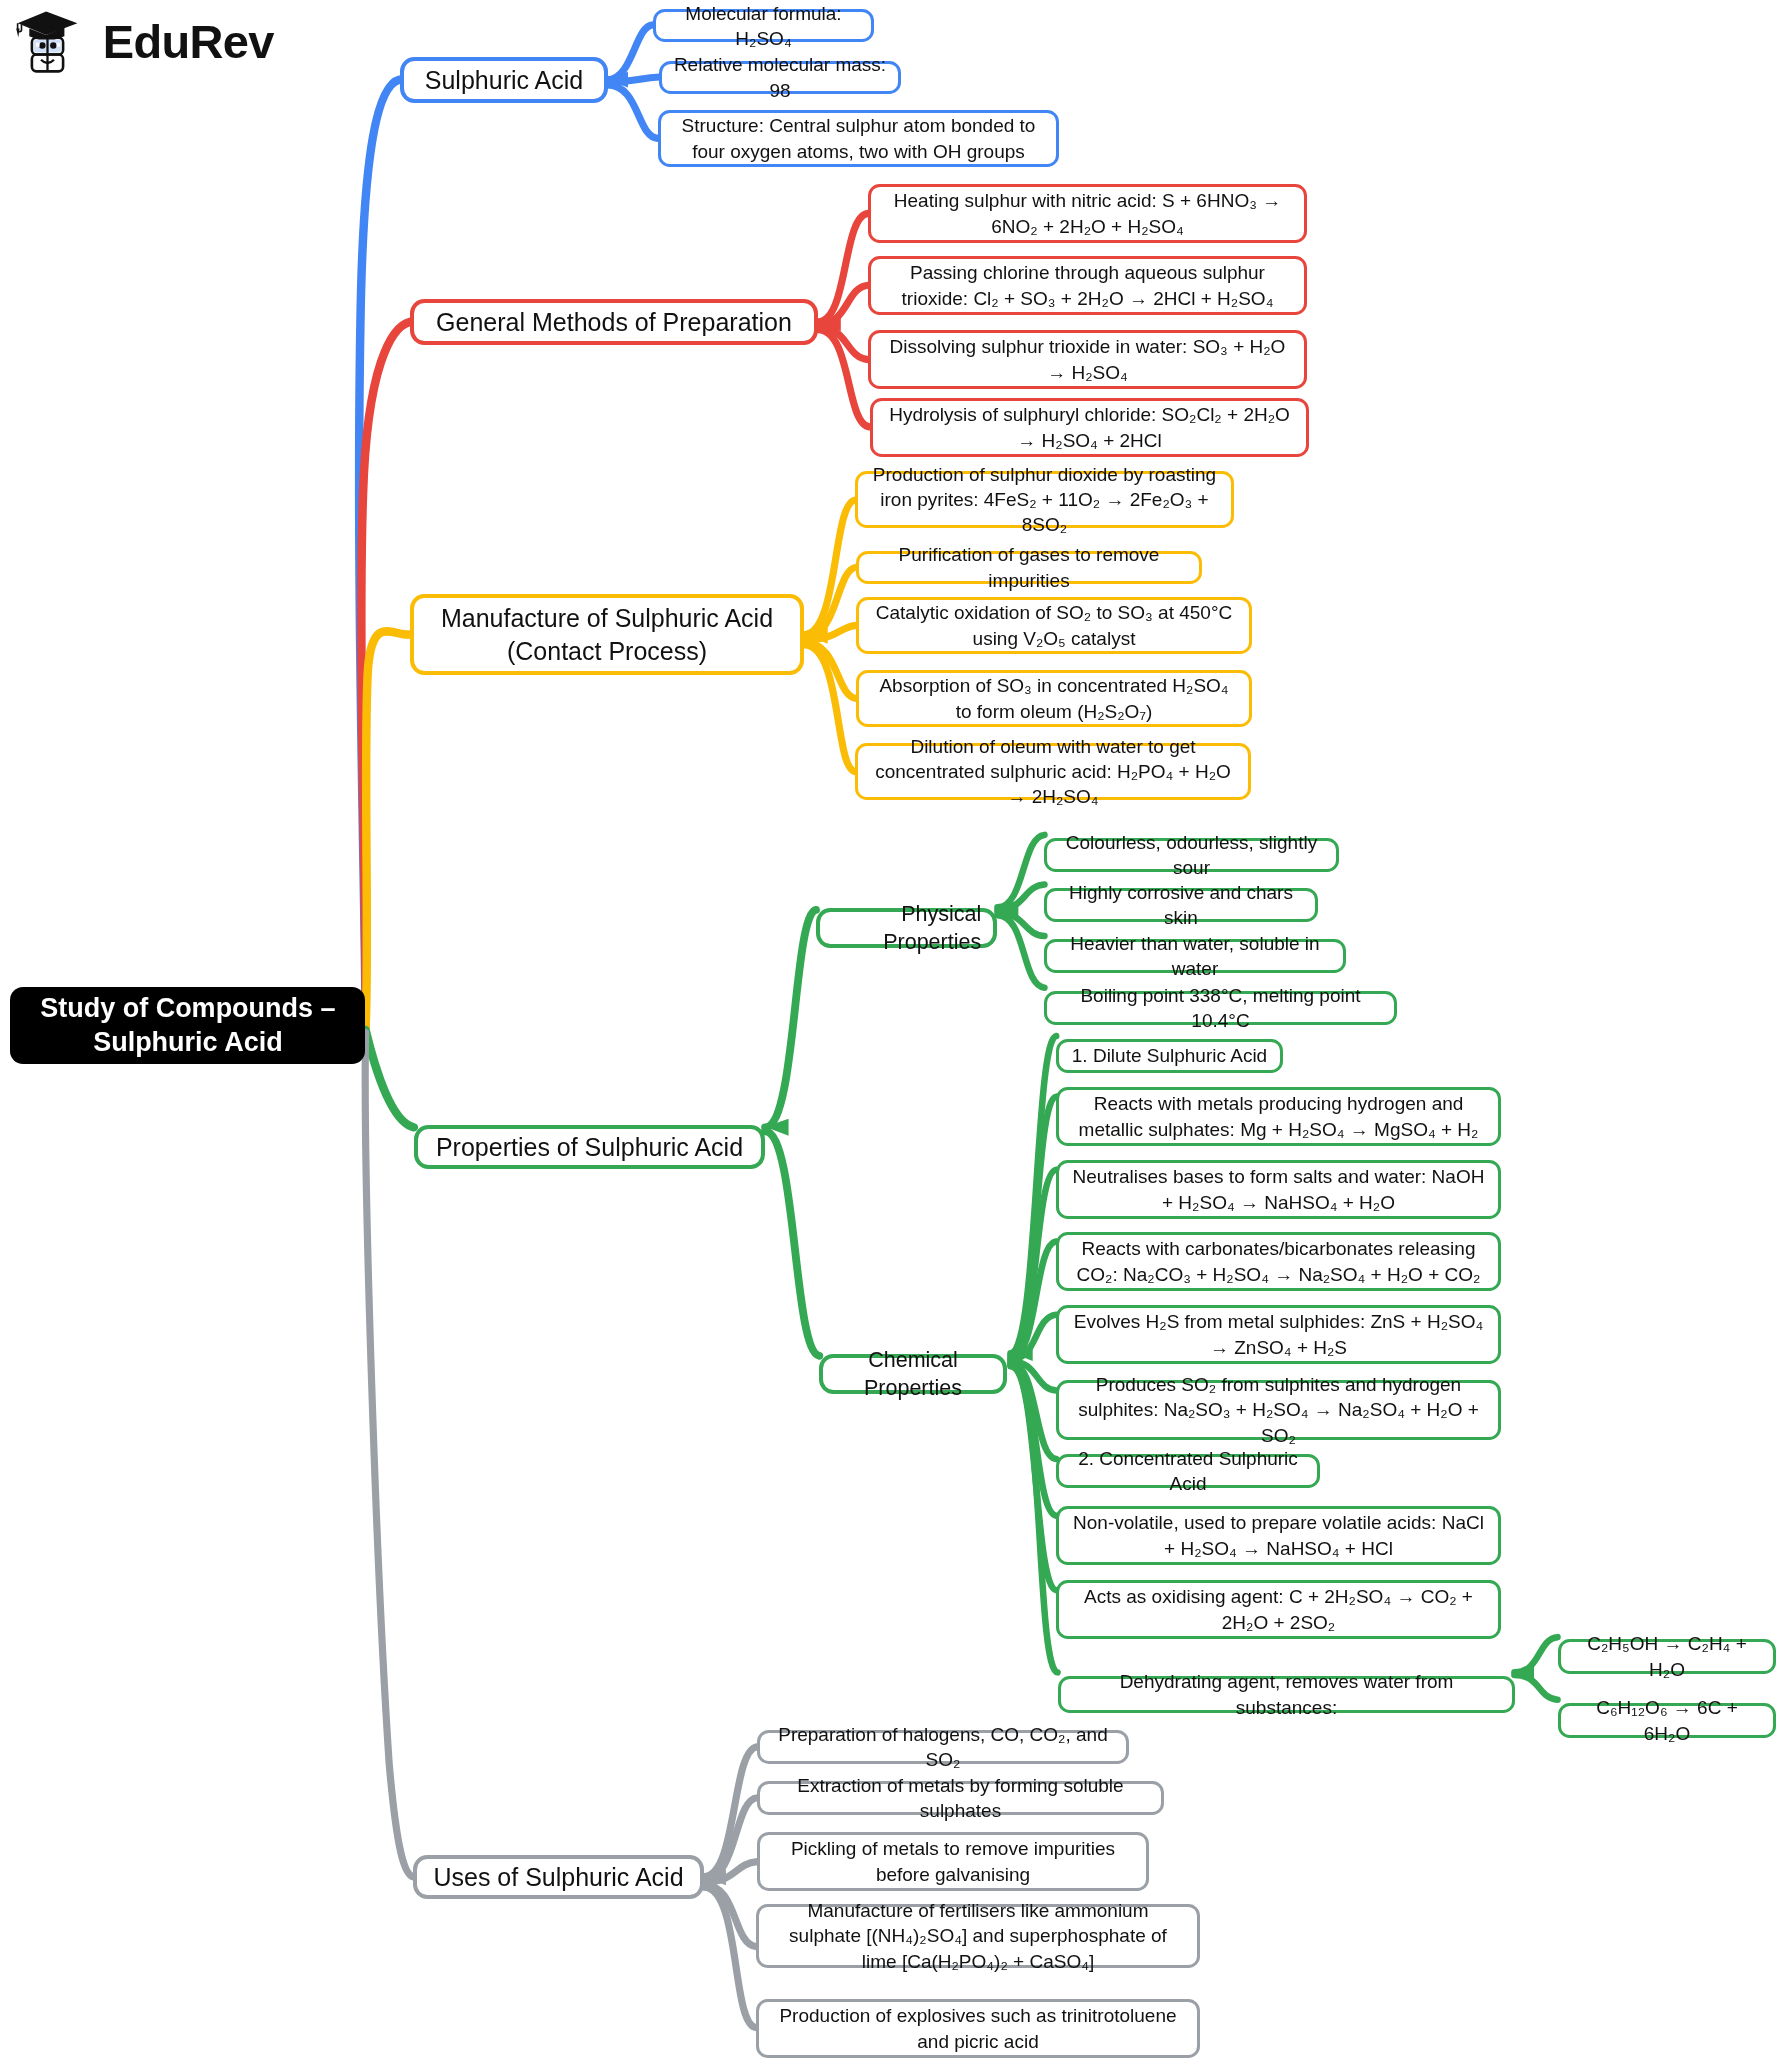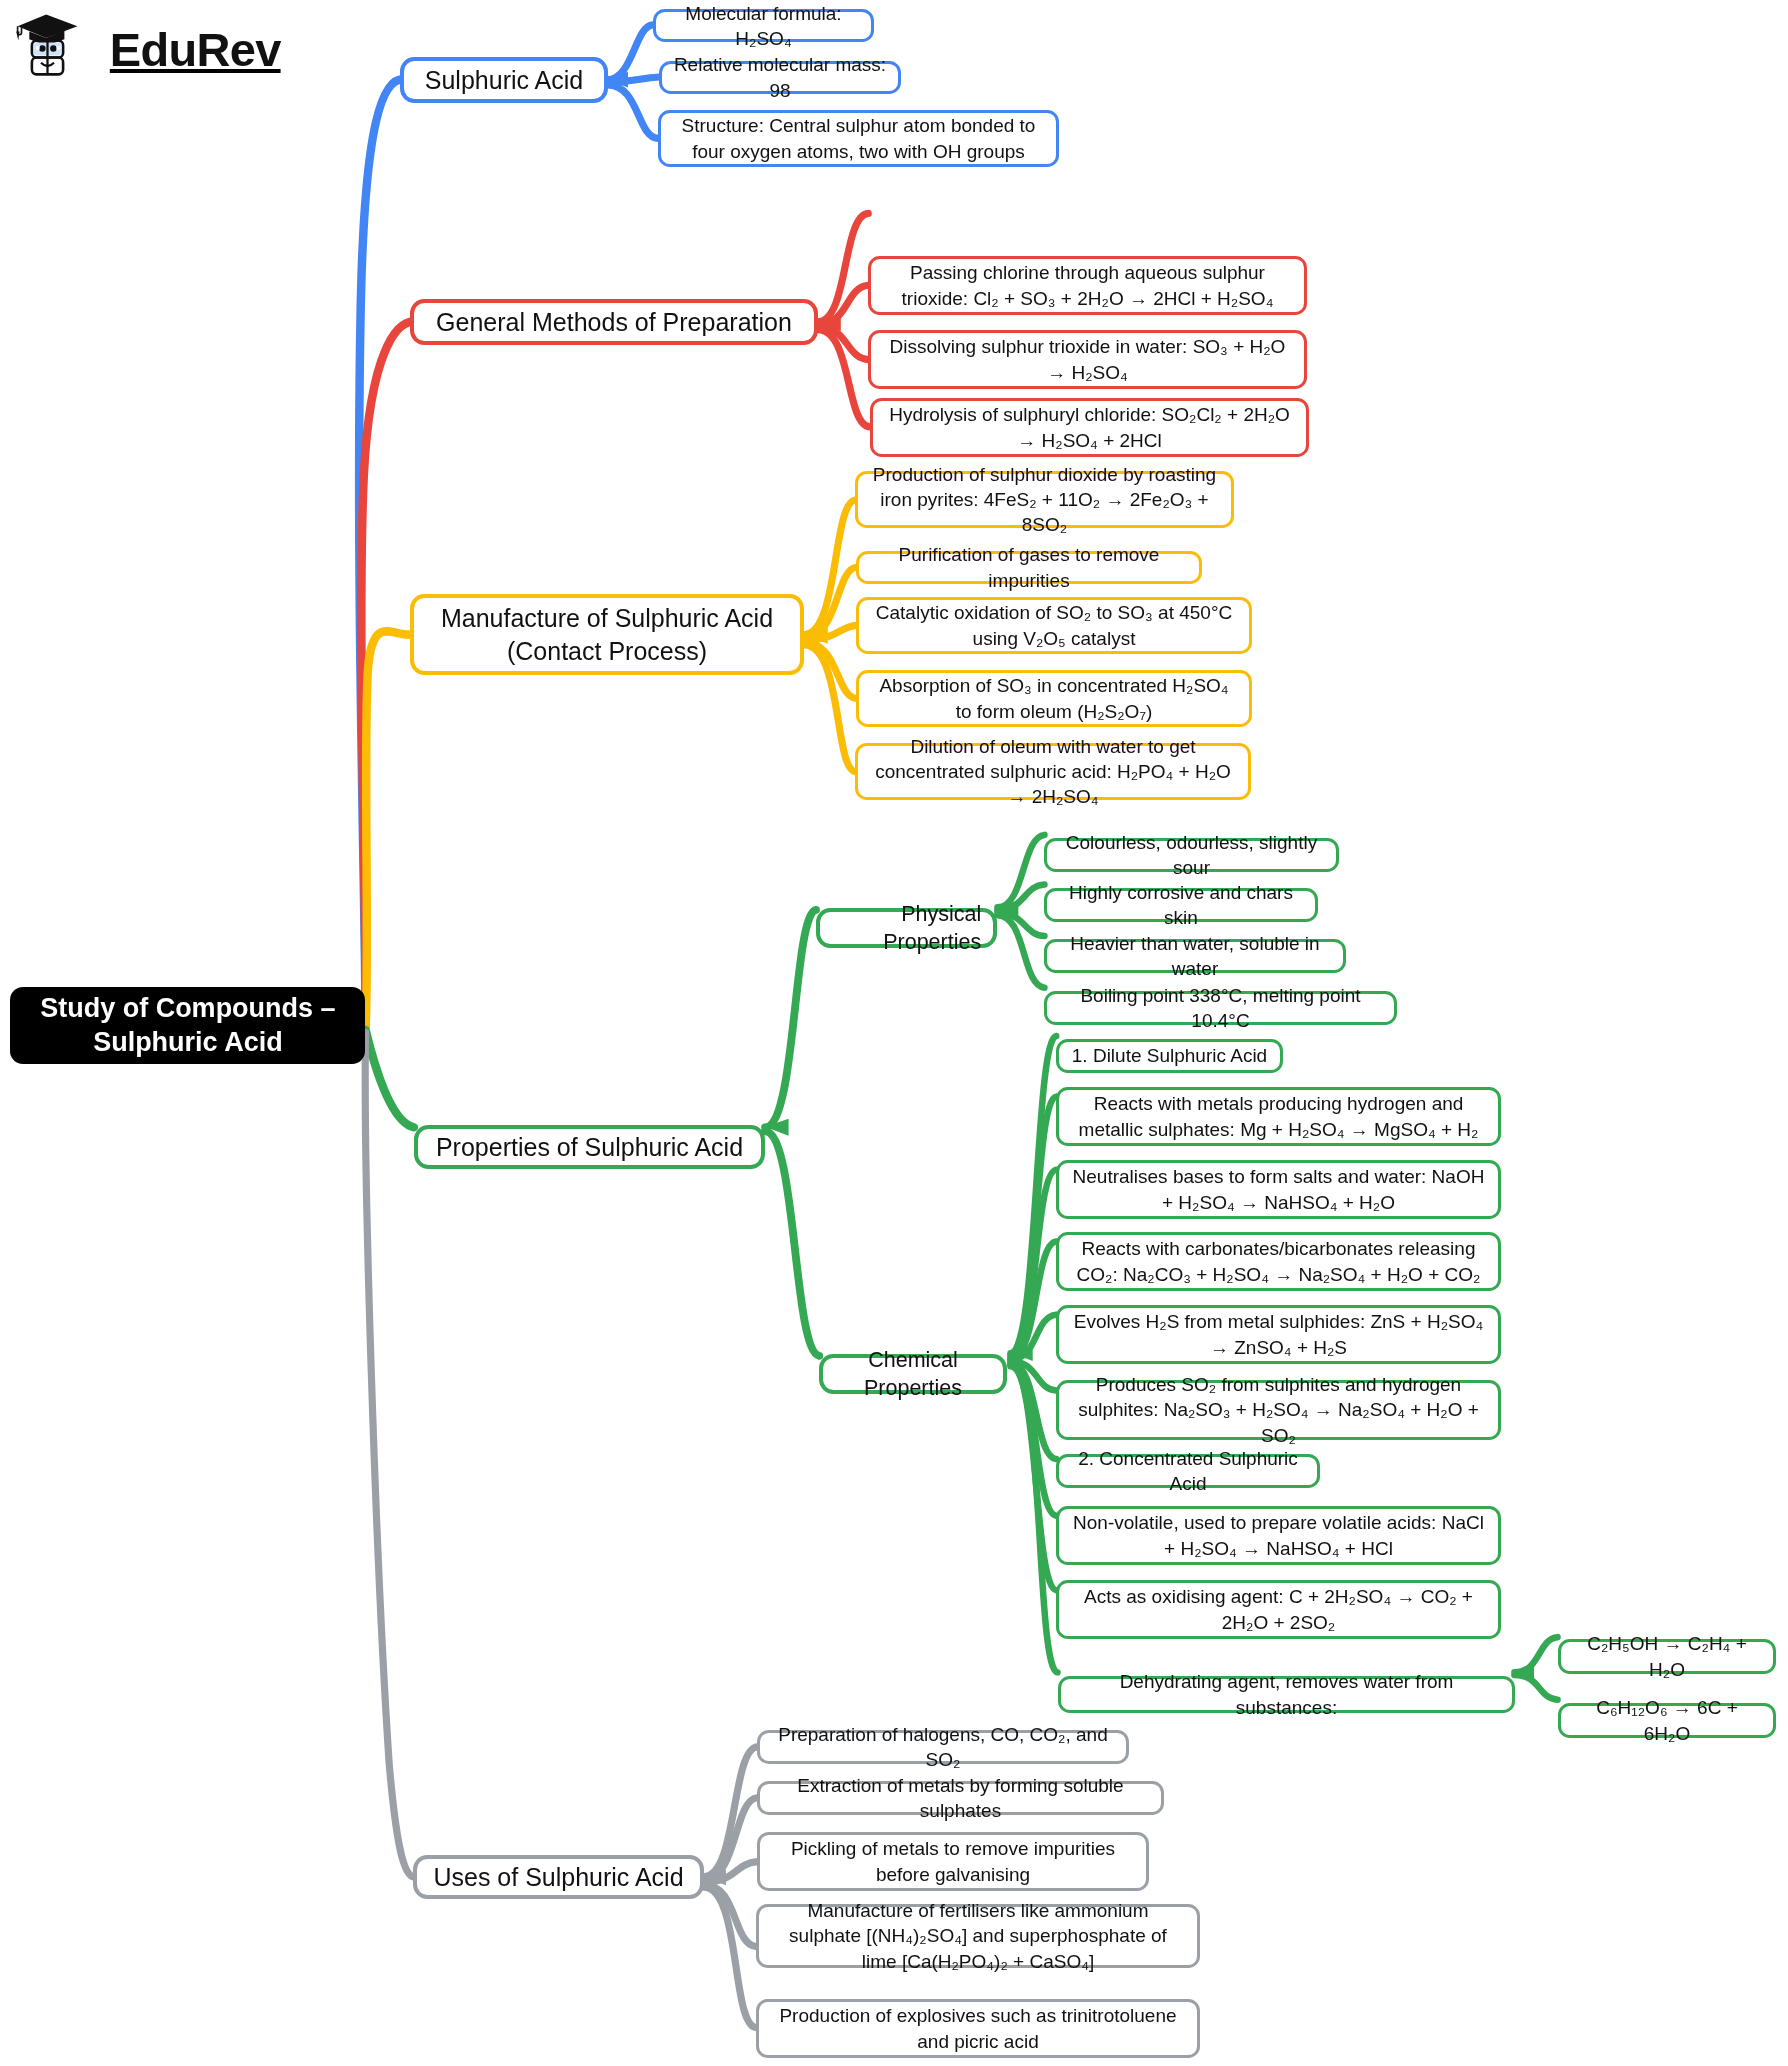--- a/index.html
+++ b/index.html
@@ -15,21 +15,21 @@
   .c-blue{border-color:#4285f4;}
   .c-red{border-color:#e8453c;}
   .c-yellow{border-color:#fbbc05;}
   .c-green{border-color:#34a853;margin-top:20px;}
   .c-gray{border-color:#9aa0a6;}
 
   #root{position:absolute;background:#000;color:#fff;font-weight:bold;font-size:27px;
         border-radius:13px;display:flex;align-items:center;justify-content:center;
         text-align:center;line-height:1.25;padding:6.5px 10.4px;box-sizing:border-box;}
 
-  #logo{position:absolute;left:11.8px;top:5.2px;width:339px;height:72px;display:flex;align-items:flex-end;gap:27px;text-decoration:underline;}
+  #logo{position:absolute;left:11.8px;top:5.2px;width:339px;height:72px;display:flex;align-items:center;gap:20px;}
   #logo .mark{width:71px;height:65px;flex:0 0 auto;}
   #logo .word{font-size:47px;font-weight:bold;color:#111;letter-spacing:-0.7px;font-family:"Liberation Sans",sans-serif;}
 </style>
 </head>
 <body>
 
 <div id="canvas">
 
   <div id="logo">
     <svg class="mark" viewBox="0 0 108 100">
@@ -113,20 +113,21 @@
   </svg>
 
   <div id="root" style="left:10.4px;top:987px;width:355px;height:77px;">Study of Compounds – Sulphuric Acid</div>
 
   <div class="node lvl1 c-blue" style="left:400px;top:57px;width:208px;height:46px;">Sulphuric Acid</div>
   <div class="node leaf c-blue" style="left:653px;top:9.1px;width:221px;height:33px;">Molecular formula: H₂SO₄</div>
   <div class="node leaf c-blue" style="left:659px;top:61px;width:242px;height:33px;">Relative molecular mass: 98</div>
   <div class="node leaf c-blue" style="left:658px;top:110px;width:401px;height:57px;">Structure: Central sulphur atom bonded to four oxygen atoms, two with OH groups</div>
 
   <div class="node lvl1 c-red" style="left:410px;top:299px;width:408px;height:46px;">General Methods of Preparation</div>
+  <div class="node leaf c-red" style="left:868px;top:184px;width:439px;height:59px;">Heating sulphur with nitric acid: S + 6HNO₃ → 6NO₂ + 2H₂O + H₂SO₄</div>
   <div class="node leaf c-red" style="left:868px;top:256px;width:439px;height:59px;">Passing chlorine through aqueous sulphur trioxide: Cl₂ + SO₃ + 2H₂O → 2HCl + H₂SO₄</div>
   <div class="node leaf c-red" style="left:868px;top:330px;width:439px;height:59px;">Dissolving sulphur trioxide in water: SO₃ + H₂O → H₂SO₄</div>
   <div class="node leaf c-red" style="left:870px;top:398px;width:439px;height:59px;">Hydrolysis of sulphuryl chloride: SO₂Cl₂ + 2H₂O → H₂SO₄ + 2HCl</div>
 
   <div class="node lvl1 c-yellow" style="left:410px;top:594px;width:394px;height:81px;flex-direction:column;">
     <span>Manufacture of Sulphuric Acid</span>
     <span>(Contact Process)</span>
   </div>
   <div class="node leaf c-yellow" style="left:855px;top:471px;width:379px;height:57px;">Production of sulphur dioxide by roasting iron pyrites: 4FeS₂ + 11O₂ → 2Fe₂O₃ + 8SO₂</div>
   <div class="node leaf c-yellow" style="left:856px;top:551px;width:346px;height:33px;">Purification of gases to remove impurities</div>

